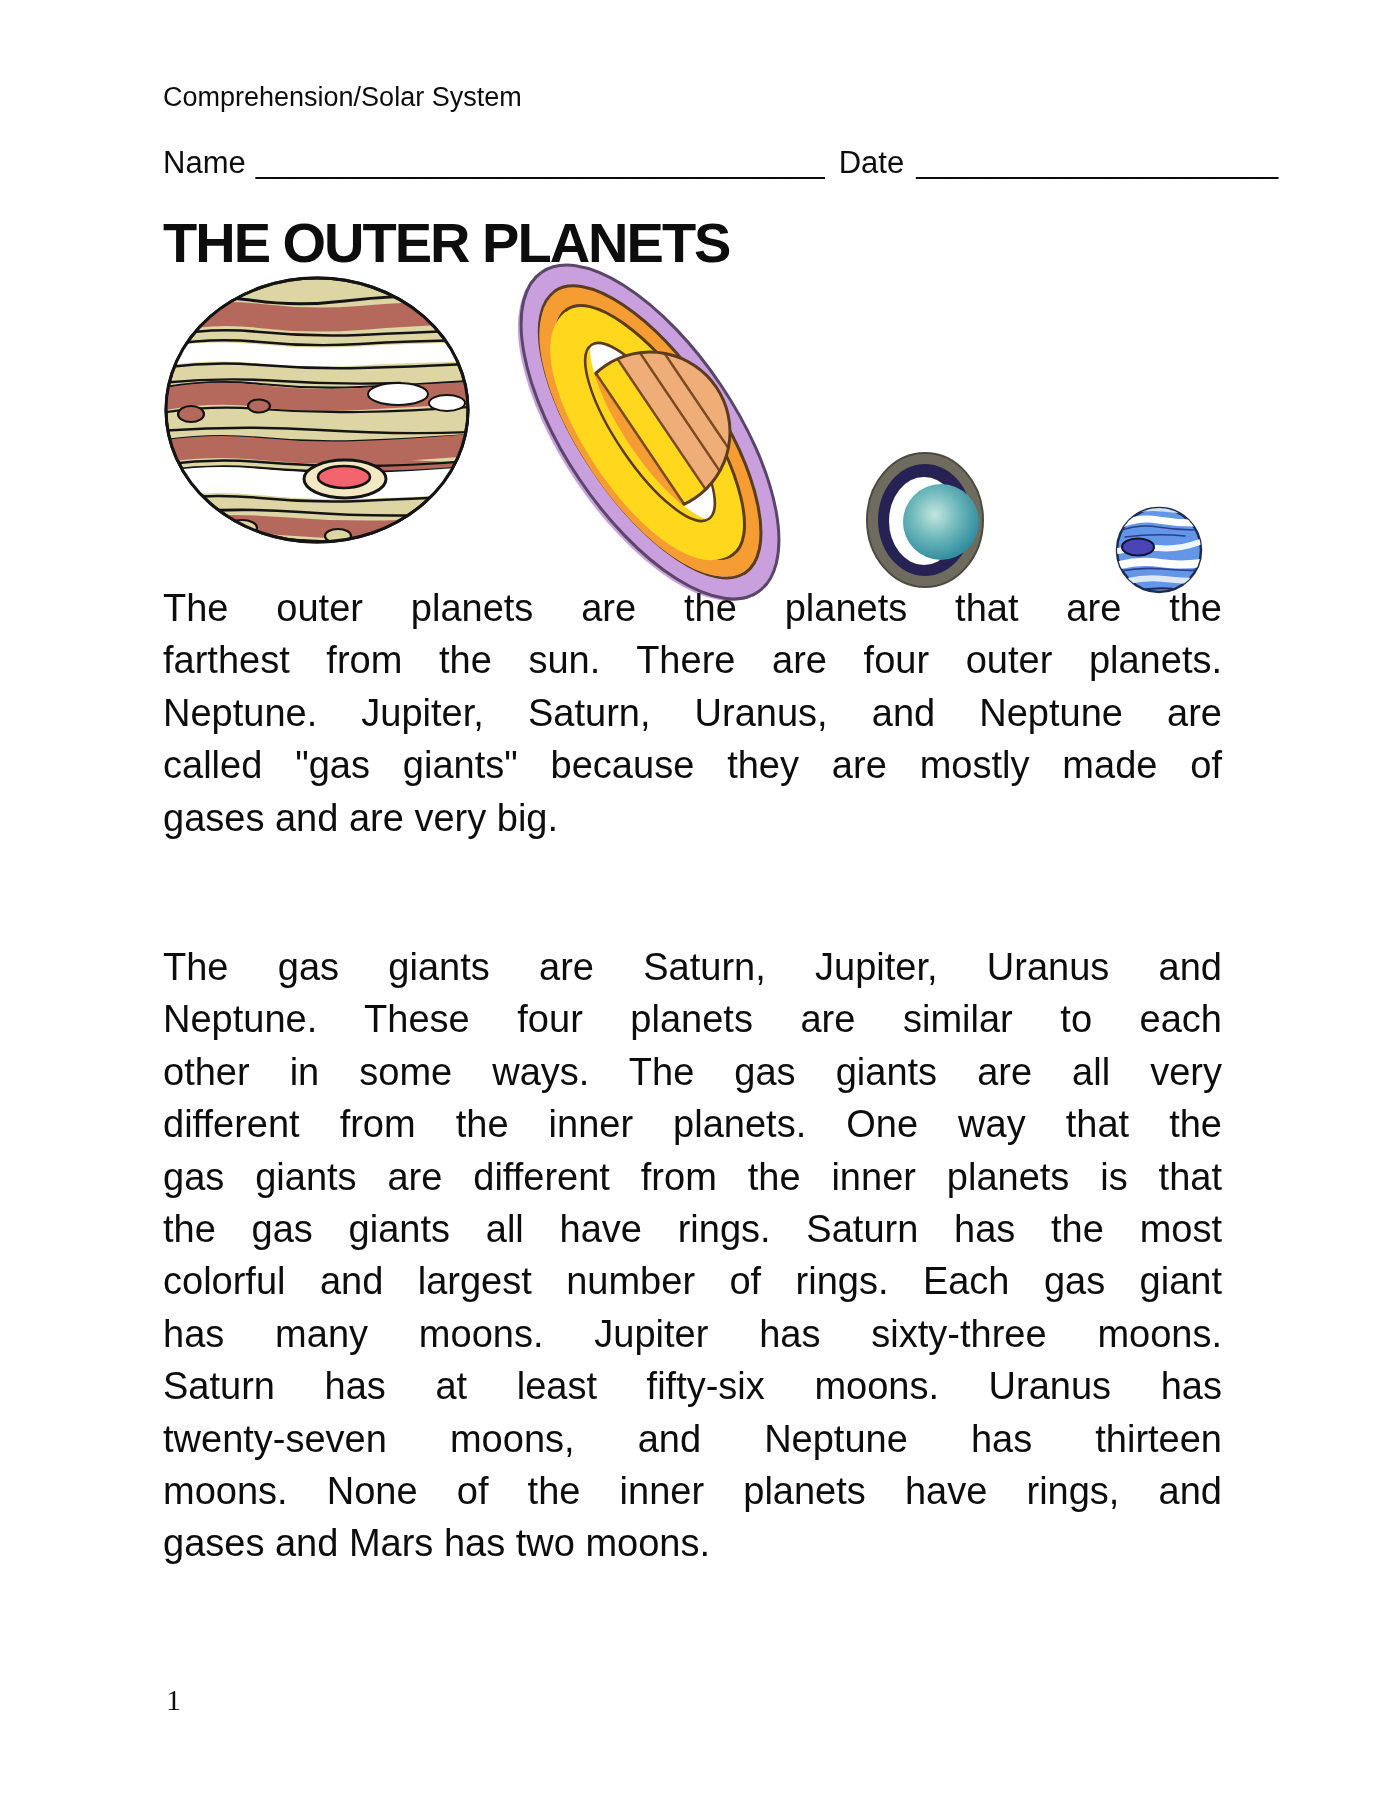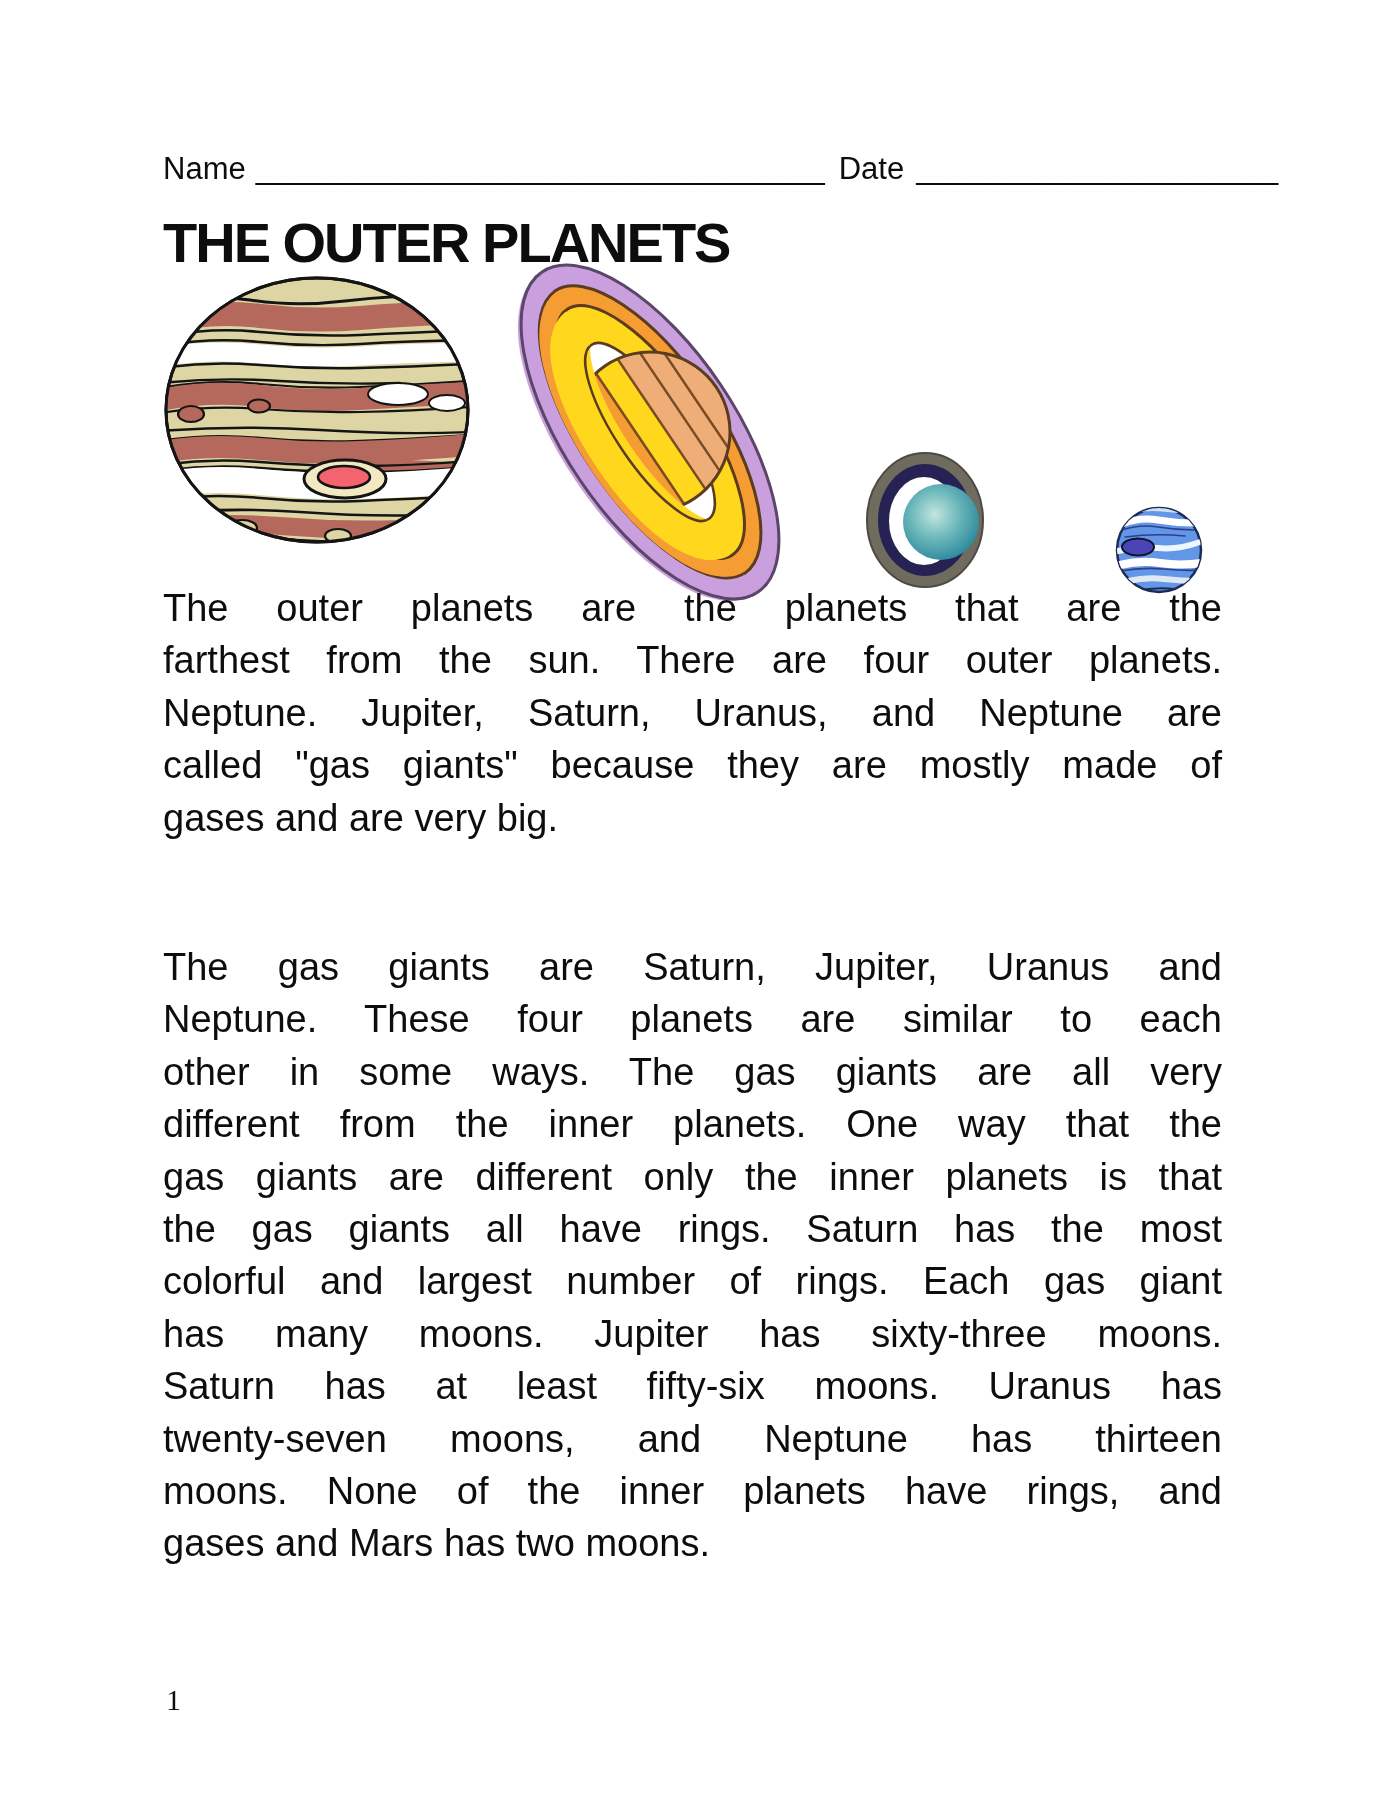--- a/index.html
+++ b/index.html
@@ -5,21 +5,21 @@
   html,body{margin:0;padding:0;background:#888;}
   .page{
     position:relative;width:1391px;height:1800px;background:#ffffff;
     margin:0 auto;overflow:hidden;
     font-family:"Liberation Sans",sans-serif;color:#0d0d0d;
   }
   .doc-header{
     position:absolute;left:163px;top:82px;font-size:27px;letter-spacing:0;
   }
   .name-date-row{
-    position:absolute;left:163px;top:145px;font-size:31px;white-space:nowrap;margin-top:6px;
+    position:absolute;left:163px;top:145px;font-size:31px;white-space:nowrap;
   }
   .blank-line{letter-spacing:0;}
   .nd-label{margin-right:10px;}
   .date-label{margin-left:14px;margin-right:12px;}
   .doc-title{
     position:absolute;left:163px;top:210px;width:1059px;
     font-size:56px;font-weight:bold;letter-spacing:-2px;
   }
   .planets-svg{position:absolute;left:0;top:0;width:1391px;height:700px;}
   .para{
@@ -33,20 +33,21 @@
   .page-number{
     position:absolute;left:166px;top:1683px;
     font-family:"Liberation Serif",serif;font-size:30px;
   }
 </style>
 </head>
 <body>
 
 <div class="page">
 
+  <div class="doc-header">Comprehension/Solar System</div>
 
   <div class="name-date-row">
     <span class="nd-label">Name</span><span class="blank-line">_________________________________</span><span class="nd-label date-label">Date</span><span class="blank-line">_____________________</span>
   </div>
 
   <div class="doc-title">THE OUTER PLANETS</div>
 
   <svg class="planets-svg" viewBox="0 0 1391 700">
     <defs>
       <clipPath id="jclip">
@@ -167,21 +168,21 @@
       <div class="line">farthest from the sun. There are four outer planets.</div>
       <div class="line">Neptune. Jupiter, Saturn, Uranus, and Neptune are</div>
       <div class="line">called "gas giants" because they are mostly made of</div>
       <div class="line last">gases and are very big.</div>
     </div>
   <div class="para para-2">
       <div class="line">The gas giants are Saturn, Jupiter, Uranus and</div>
       <div class="line">Neptune. These four planets are similar to each</div>
       <div class="line">other in some ways. The gas giants are all very</div>
       <div class="line">different from the inner planets. One way that the</div>
-      <div class="line">gas giants are different only the inner planets is that</div>
+      <div class="line">gas giants are different from the inner planets is that</div>
       <div class="line">the gas giants all have rings. Saturn has the most</div>
       <div class="line">colorful and largest number of rings. Each gas giant</div>
       <div class="line">has many moons. Jupiter has sixty-three moons.</div>
       <div class="line">Saturn has at least fifty-six moons. Uranus has</div>
       <div class="line">twenty-seven moons, and Neptune has thirteen</div>
       <div class="line">moons. None of the inner planets have rings, and</div>
       <div class="line last">gases and Mars has two moons.</div>
     </div>
 
   <div class="page-number">1</div>

